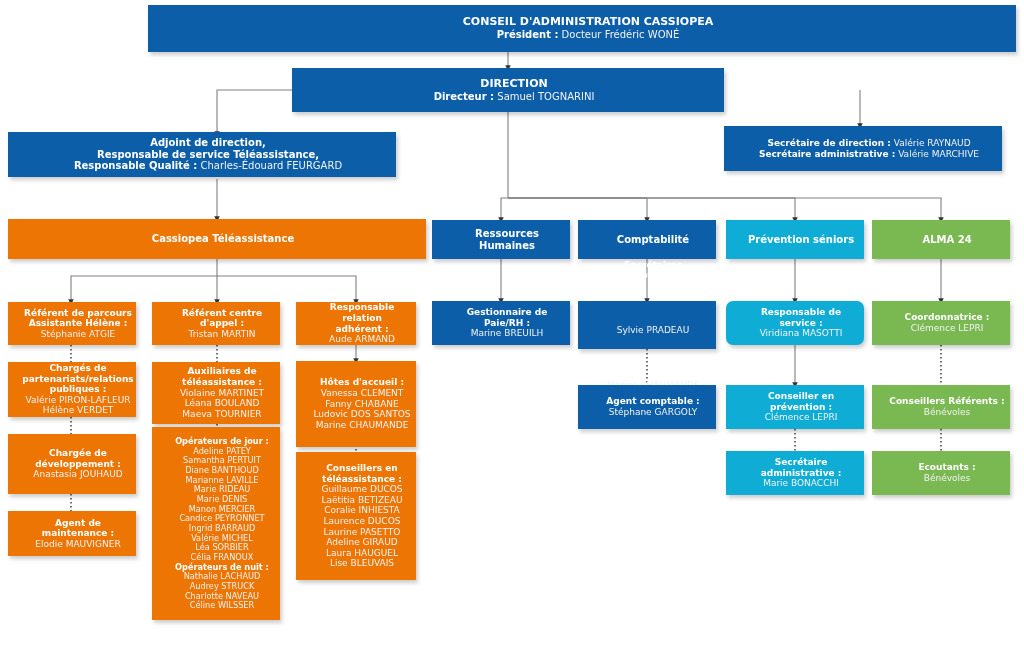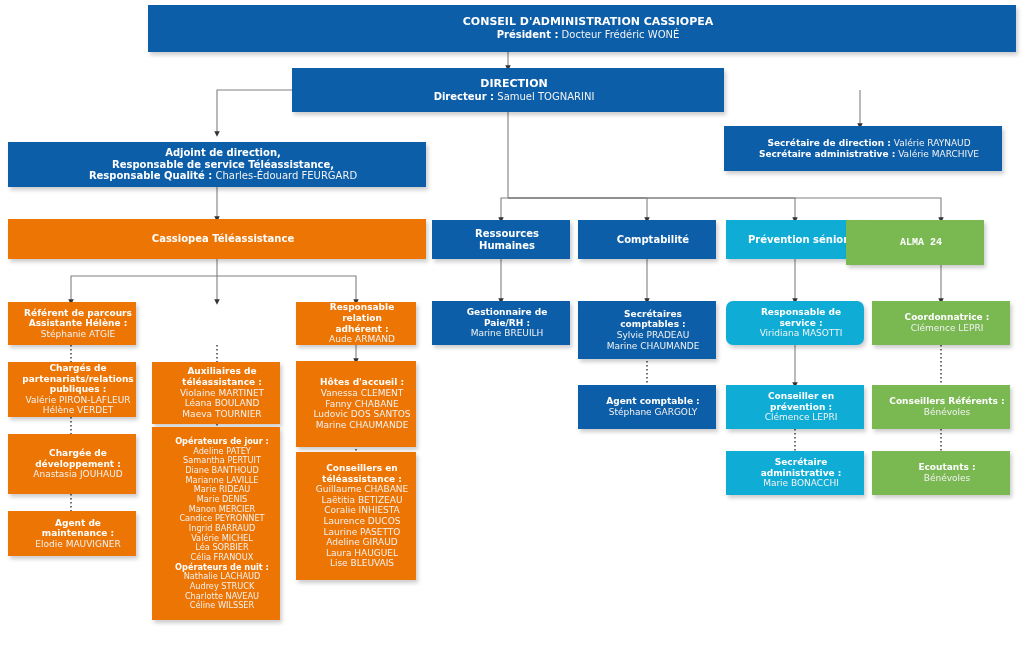--- a/index.html
+++ b/index.html
@@ -120,21 +120,21 @@
   <div class="box blue shadow" style="left:148px; top:5px; width:868px; height:47px;">
     <span class="ttl t11 inl">CONSEIL D'ADMINISTRATION CASSIOPEA</span>
     <span class="t10 inl"><b>Président :</b> <span class="nm">Docteur Frédéric WONÉ</span></span>
   </div>
 
   <div class="box blue shadow" style="left:292px; top:68px; width:432px; height:44px;">
     <span class="ttl t11 inl">DIRECTION</span>
     <span class="t10 inl"><b>Directeur :</b> <span class="nm">Samuel TOGNARINI</span></span>
   </div>
 
-  <div class="box blue shadow" style="left:8px; top:142px; width:418px; height:45px;">
+  <div class="box blue shadow" style="left:8px; top:132px; width:388px; height:45px;">
     <span class="ttl t10 inl">Adjoint de direction,</span>
     <span class="ttl t10 inl">Responsable de service Téléassistance,</span>
     <span class="t10 inl"><b>Responsable Qualité :</b> <span class="nm">Charles-Édouard FEURGARD</span></span>
   </div>
 
   <div class="box blue shadow" style="left:724px; top:126px; width:278px; height:45px;">
     <span class="t9 inl"><b>Secrétaire de direction :</b> <span class="nm">Valérie RAYNAUD</span></span>
     <span class="t9 inl"><b>Secrétaire administrative :</b> <span class="nm">Valérie MARCHIVE</span></span>
   </div>
 
@@ -147,21 +147,21 @@
   </div>
 
   <div class="box blue shadow" style="left:578px; top:220px; width:138px; height:39px;">
     <span class="ttl t10 inl">Comptabilité</span>
   </div>
 
   <div class="box cyan shadow" style="left:726px; top:220px; width:138px; height:39px;">
     <span class="ttl t10 inl">Prévention séniors</span>
   </div>
 
-  <div class="box green shadow" style="left:846px; top:220px; width:138px; height:45px;font-family:Liberation Mono, monospace;">
+  <div class="box green shadow" style="left:872px; top:220px; width:138px; height:39px;">
     <span class="ttl t10 inl">ALMA 24</span>
   </div>
 
   <div class="box orange shadow" style="left:8px; top:302px; width:128px; height:43px;align-items:center;">
     <span class="ttl t9 inl">Référent de parcours</span>
     <span class="ttl t9 inl">Assistante Hélène :</span>
     <span class="nm t9 inl">Stéphanie ATGIE</span>
   </div>
 
   <div class="box orange shadow" style="left:8px; top:362px; width:128px; height:55px;">
@@ -176,20 +176,24 @@
     <span class="ttl t9 inl">Chargée de</span>
     <span class="ttl t9 inl">développement :</span>
     <span class="nm t9 inl">Anastasia JOUHAUD</span>
   </div>
 
   <div class="box orange shadow" style="left:8px; top:511px; width:128px; height:45px;">
     <span class="ttl t9 inl">Agent de maintenance :</span>
     <span class="nm t9 inl">Elodie MAUVIGNER</span>
   </div>
 
+  <div class="box orange shadow" style="left:152px; top:302px; width:128px; height:43px;">
+    <span class="ttl t9 inl">Référent centre d'appel :</span>
+    <span class="nm t9 inl">Tristan MARTIN</span>
+  </div>
 
   <div class="box orange shadow" style="left:152px; top:362px; width:128px; height:62px;">
     <span class="ttl t9 inl">Auxiliaires de</span>
     <span class="ttl t9 inl">téléassistance :</span>
     <span class="nm t9 inl">Violaine MARTINET</span>
     <span class="nm t9 inl">Léana BOULAND</span>
     <span class="nm t9 inl">Maeva TOURNIER</span>
   </div>
 
   <div class="box orange shadow" style="left:152px; top:427px; width:128px; height:193px; justify-content:center; padding-top:4px;">
@@ -223,36 +227,36 @@
     <span class="ttl t9 inl">Hôtes d'accueil :</span>
     <span class="nm t9 inl">Vanessa CLEMENT</span>
     <span class="nm t9 inl">Fanny CHABANE</span>
     <span class="nm t9 inl">Ludovic DOS SANTOS</span>
     <span class="nm t9 inl">Marine CHAUMANDE</span>
   </div>
 
   <div class="box orange shadow" style="left:296px; top:452px; width:120px; height:128px;">
     <span class="ttl t9 inl">Conseillers en</span>
     <span class="ttl t9 inl">téléassistance :</span>
-    <span class="nm t9 inl">Guillaume CHABANE</span>
+    <span class="nm t9 inl">Guillaume DUCOS</span>
     <span class="nm t9 inl">Laëtitia BETIZEAU</span>
     <span class="nm t9 inl">Coralie INHIESTA</span>
     <span class="nm t9 inl">Laurence DUCOS</span>
     <span class="nm t9 inl">Laurine PASETTO</span>
     <span class="nm t9 inl">Adeline GIRAUD</span>
     <span class="nm t9 inl">Laura HAUGUEL</span>
     <span class="nm t9 inl">Lise BLEUVAIS</span>
   </div>
 
   <div class="box blue shadow" style="left:432px; top:301px; width:138px; height:44px;">
     <span class="ttl t9 inl">Gestionnaire de Paie/RH :</span>
     <span class="nm t9 inl">Marine BREUILH</span>
   </div>
 
-  <div class="box blue shadow" style="left:578px; top:301px; width:138px; height:58px;">
+  <div class="box blue shadow" style="left:578px; top:301px; width:138px; height:48px;gap:44px;">
     <span class="ttl t9 inl">Secrétaires comptables :</span>
     <span class="nm t9 inl">Sylvie PRADEAU</span>
     <span class="nm t9 inl">Marine CHAUMANDE</span>
   </div>
 
   <div class="box blue shadow" style="left:578px; top:385px; width:138px; height:44px;">
     <span class="ttl t9 inl">Agent comptable :</span>
     <span class="nm t9 inl">Stéphane GARGOLY</span>
   </div>
 

